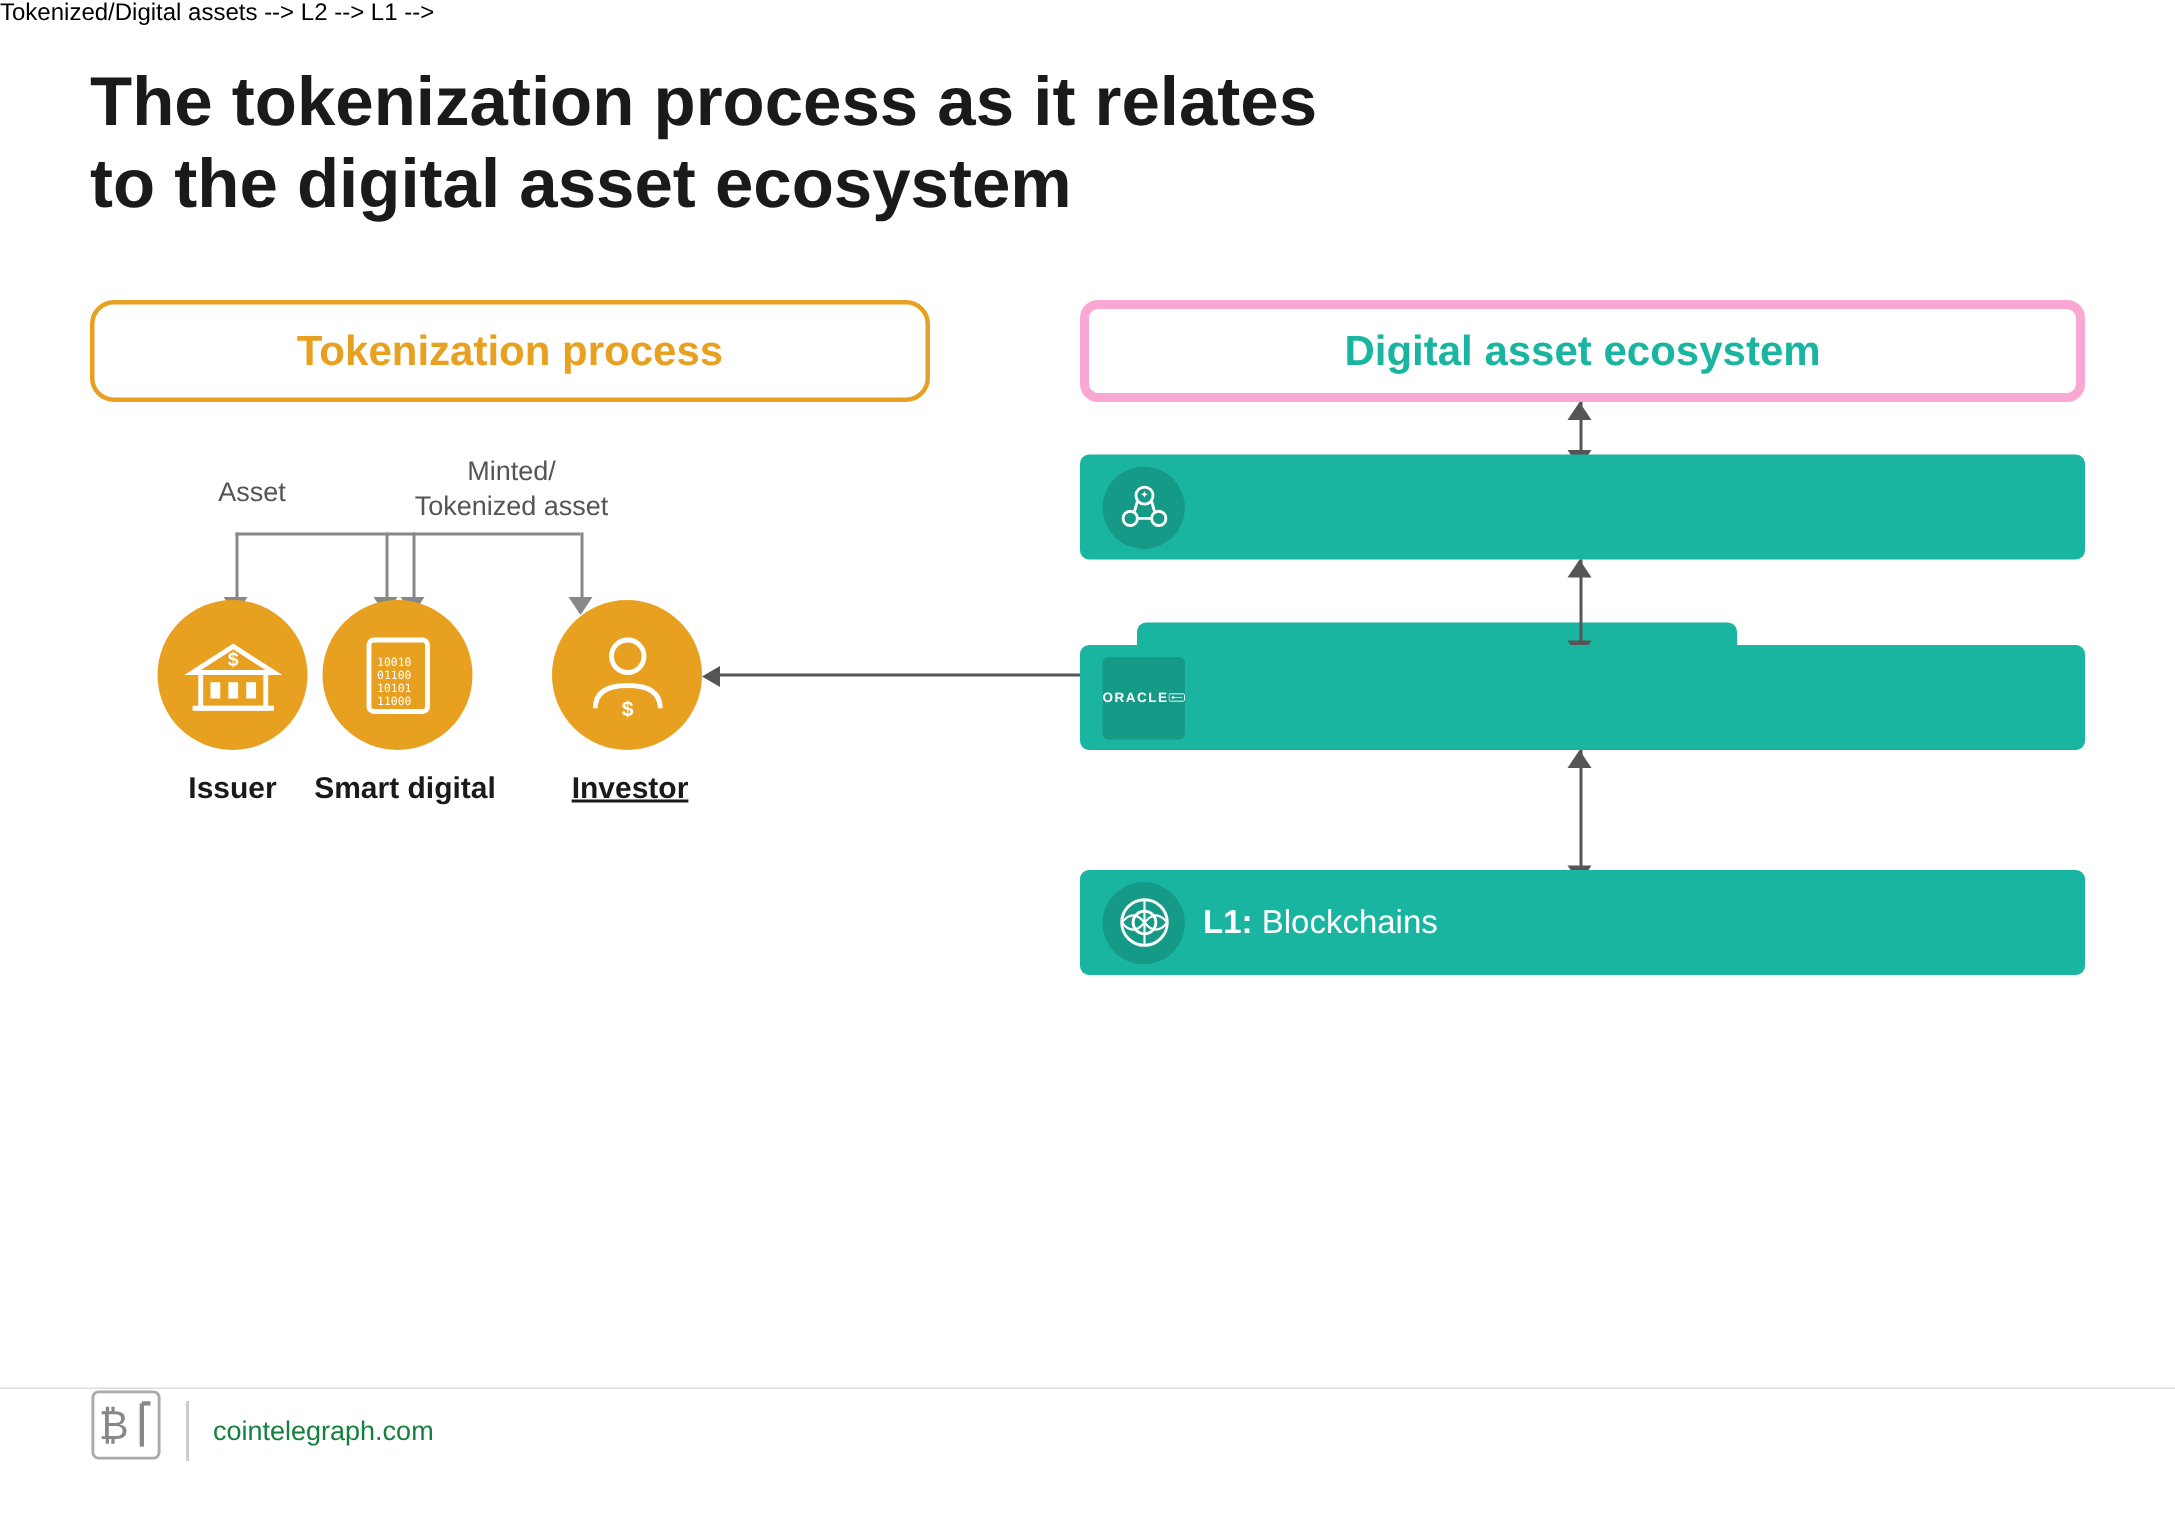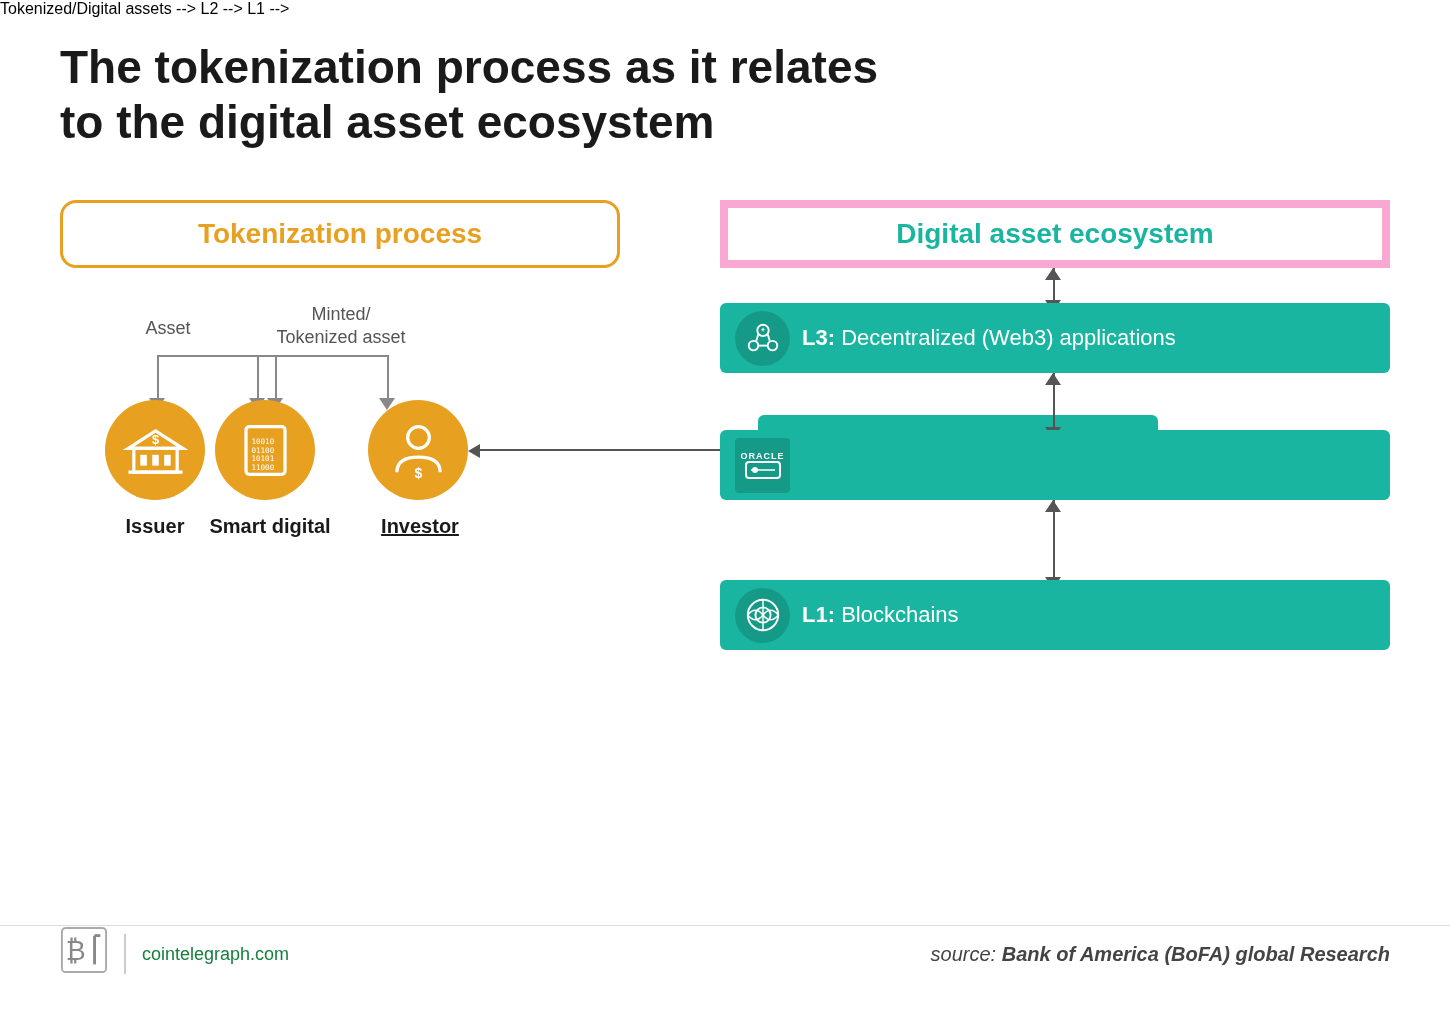--- a/index.html
+++ b/index.html
@@ -43,22 +43,22 @@
       color: #e8a020;
     }
 
     
     .right-box {
       position: absolute;
       top: 200px;
       left: 720px;
       width: 670px;
       height: 68px;
-      border: 8px solid #f9a8d4;
-      border-radius: 0;
+      border: 6px solid #f9a8d4;
+      border-radius: 12px;
       display: flex;
       align-items: center;
       justify-content: center;
     }
 
     .right-box-title {
       font-size: 28px;
       font-weight: 700;
       color: #1ab5a0;
     }
@@ -141,21 +141,21 @@
       background: rgba(0,0,0,0.15);
       border-radius: 4px;
       display: flex;
       align-items: center;
       justify-content: center;
       font-size: 11px;
       font-weight: 700;
       color: white;
       flex-shrink: 0;
       margin-right: 22px;
-      flex-direction: column;
+      flex-direction: row;
     }
 
     .rect-text {
       font-size: 22px;
       color: white;
       font-weight: 400;
     }
 
     .rect-text strong {
       font-weight: 900;
@@ -325,23 +325,20 @@
     <svg viewBox="0 0 40 40" width="38" height="38">
       <circle cx="20" cy="12" r="6" fill="none" stroke="white" stroke-width="2"></circle>
       <circle cx="10" cy="28" r="5" fill="none" stroke="white" stroke-width="2"></circle>
       <circle cx="30" cy="28" r="5" fill="none" stroke="white" stroke-width="2"></circle>
       <line x1="15" y1="16" x2="13" y2="23" stroke="white" stroke-width="2"></line>
       <line x1="25" y1="16" x2="27" y2="23" stroke="white" stroke-width="2"></line>
       <line x1="15" y1="28" x2="25" y2="28" stroke="white" stroke-width="2"></line>
       <text x="20" y="14" text-anchor="middle" fill="white" font-size="7">✦</text>
     </svg>
   </div>
-  <span class="rect-text">
-    <strong>L3:</strong> <span>Decentralized (Web3) applications</span>
-  </span>
 </div>
 
  L2 --&gt;
 <div style="position:absolute; top:373px; left:1053px; width:2px; height:57px; background:#555;"></div>
 <div style="position:absolute; top:427px; left:1045px; width:0; height:0; border-left:8px solid transparent; border-right:8px solid transparent; border-top:12px solid #555;"></div>
 <div style="position:absolute; top:373px; left:1045px; width:0; height:0; border-left:8px solid transparent; border-right:8px solid transparent; border-bottom:12px solid #555;"></div>
 
 
 <div class="teal-rect rect-l2">
   <div class="oracle-icon">
@@ -380,20 +377,16 @@
   <div class="footer-logo">
     <svg viewBox="0 0 50 50" width="48" height="48">
       <rect x="2" y="2" width="46" height="46" rx="4" fill="none" stroke="#aaa" stroke-width="2"></rect>
       <text x="6" y="35" font-size="28" fill="#888">₿</text>
       <line x1="36" y1="10" x2="42" y2="10" stroke="#888" stroke-width="3"></line>
       <line x1="36" y1="10" x2="36" y2="40" stroke="#888" stroke-width="3"></line>
     </svg>
   </div>
   <div class="footer-divider"></div>
   <span class="footer-site">cointelegraph.com</span>
-  <div class="footer-source">
-    <span style="font-style:italic;">source:</span>
-    <strong style="font-style:italic;">Bank of America (BoFA) global Research</strong>
-  </div>
 </div>
 
 
 
 
 </body></html>

